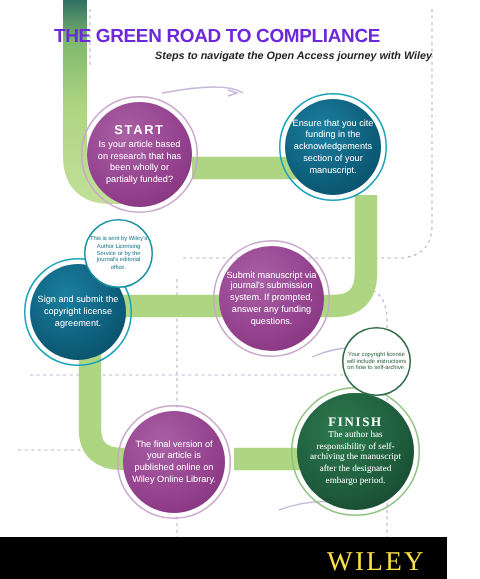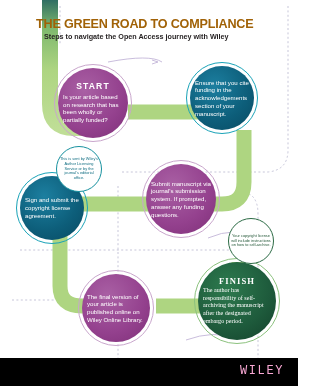--- a/index.html
+++ b/index.html
@@ -7,33 +7,33 @@
        font-family:"Liberation Sans","DejaVu Sans",sans-serif;}
   #infographic{position:relative;width:298px;height:386px;background:#ffffff;overflow:hidden;}
 
   
   #paths{position:absolute;left:0;top:0;width:298px;height:386px;}
 
   
   .title{
     position:absolute;left:36px;top:18px;width:250px;
     font-size:12.6px;font-weight:bold;letter-spacing:-0.2px;
-    color:#a16207;line-height:1.05;
+    color:#6d28d9;line-height:1.05;
   }
   .subtitle{
     position:absolute;left:44px;top:33px;width:244px;
-    font-size:7.2px;font-weight:bold;
-    color:#231f20;line-height:1.1;
+    font-size:7.2px;font-weight:bold;font-style:italic;
+    color:#231f20;line-height:1.1;text-align:right;
   }
 
   
   .node{
     position:absolute;border-radius:50%;
     display:flex;flex-direction:column;align-items:center;justify-content:center;
-    color:#ffffff;box-sizing:border-box;
+    text-align:center;color:#ffffff;box-sizing:border-box;
     padding:4px 5px;
   }
   .node .hd{
     font-size:8.6px;font-weight:bold;letter-spacing:1.1px;
     margin-bottom:2px;line-height:1;
   }
   .node .bd{font-size:6.1px;line-height:1.26;}
 
   .ring{position:absolute;border-radius:50%;box-sizing:border-box;}
 
@@ -55,23 +55,23 @@
   }
   .bubble span{display:block;padding:0 2px;}
   .b-teal{border:1.5px solid #17919F;color:#0E6C80;}
   .b-dgreen{border:1.5px solid #2C6B45;color:#235737;}
 
   
   .footer{
     position:absolute;left:0;bottom:0;width:298px;height:28px;background:#000000;
   }
   .wiley{
-    position:absolute;right:14px;top:6px;color:#f9a8d4;
-    font-family:Liberation Mono, monospace;
-    font-size:12px;letter-spacing:1.6px;
+    position:absolute;right:14px;top:6px;color:#fde047;
+    font-family:Liberation Serif, serif;
+    font-size:18px;letter-spacing:1.6px;
   }
 </style>
 </head>
 <body>
 
 <div id="infographic">
 
   <svg id="paths" viewBox="0 0 298 386">
     <defs>
       <linearGradient id="gTop" x1="0" y1="0" x2="0" y2="1">

